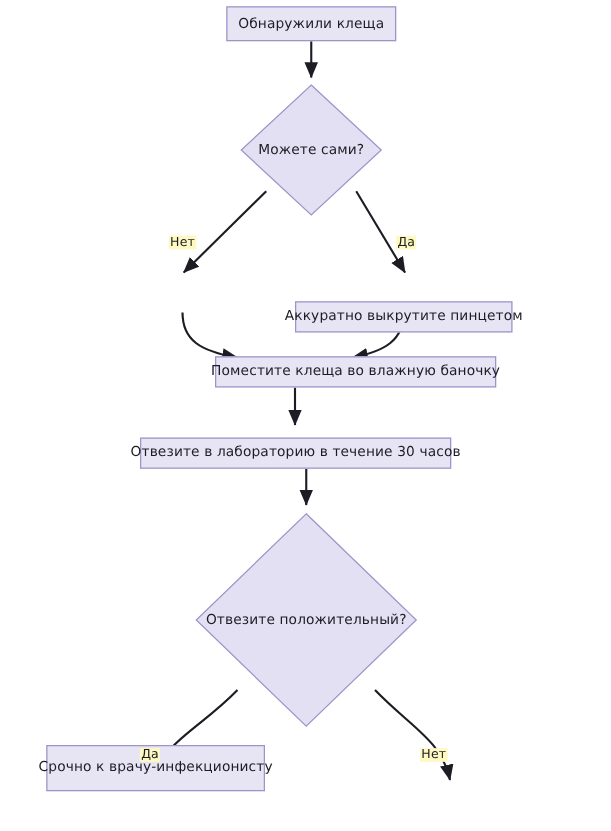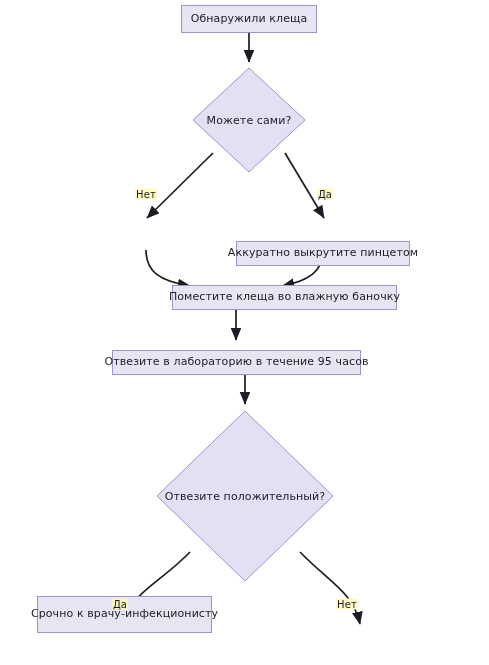--- a/index.html
+++ b/index.html
@@ -102,21 +102,21 @@
 
   <div class="node-diamond-label" style="left:245px; top:496px;">Отвезите положительный?</div>
 
   <div class="node-box" style="left:181px; top:5px; width:136px; height:28px;">Обнаружили клеща</div>
 
 
   <div class="node-box" style="left:236px; top:225px; width:174px; height:25px;margin-top:16px;">Аккуратно выкрутите пинцетом</div>
 
   <div class="node-box" style="left:124px; top:285px; width:225px; height:25px;margin-left:48px;">Поместите клеща во влажную баночку</div>
 
-  <div class="node-box" style="left:112px; top:350px; width:249px; height:25px;">Отвезите в лабораторию в течение 95 часов</div>
+  <div class="node-box" style="left:112px; top:350px; width:249px; height:25px;">Отвезите в лабораторию в течение 30 часов</div>
 
   <div class="node-box" style="left:37px; top:596px; width:175px; height:37px;">Срочно к врачу-инфекционисту</div>
 
 
   <div class="edge-label" style="left:146px; top:194px;">Нет</div>
 
   <div class="edge-label" style="left:325px; top:194px;">Да</div>
 
   <div class="edge-label" style="left:120px; top:604px;">Да</div>
 

